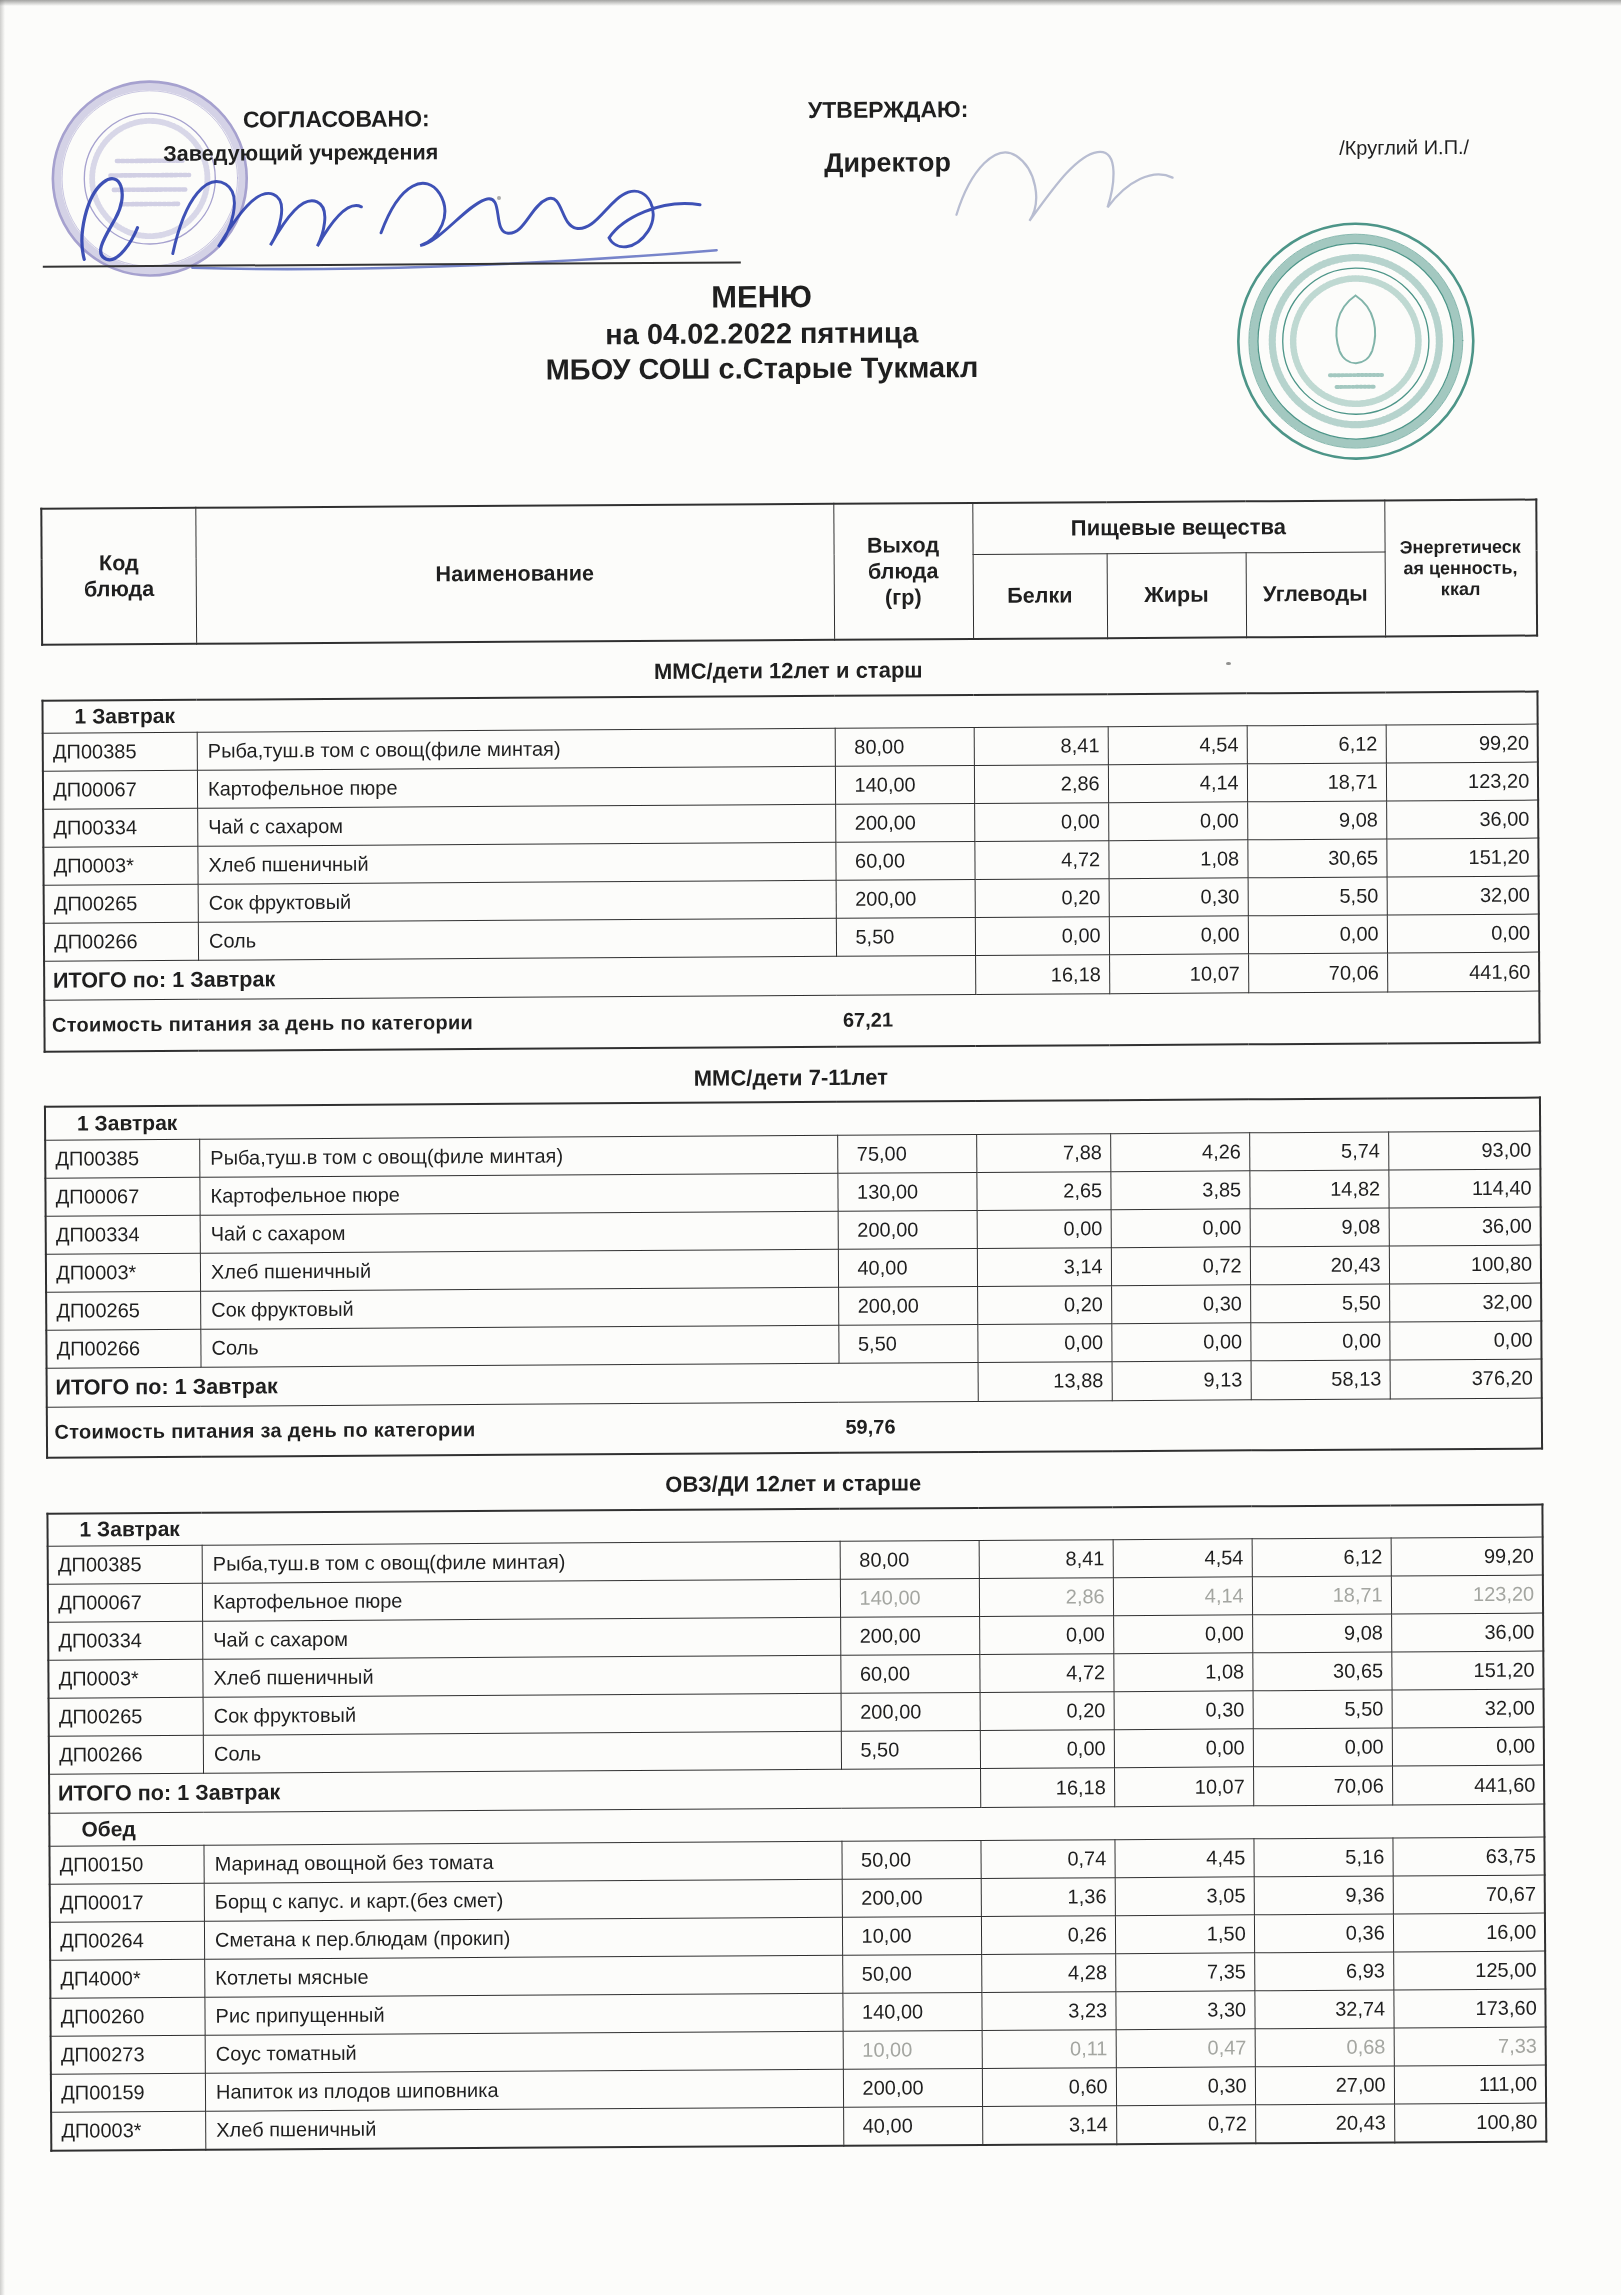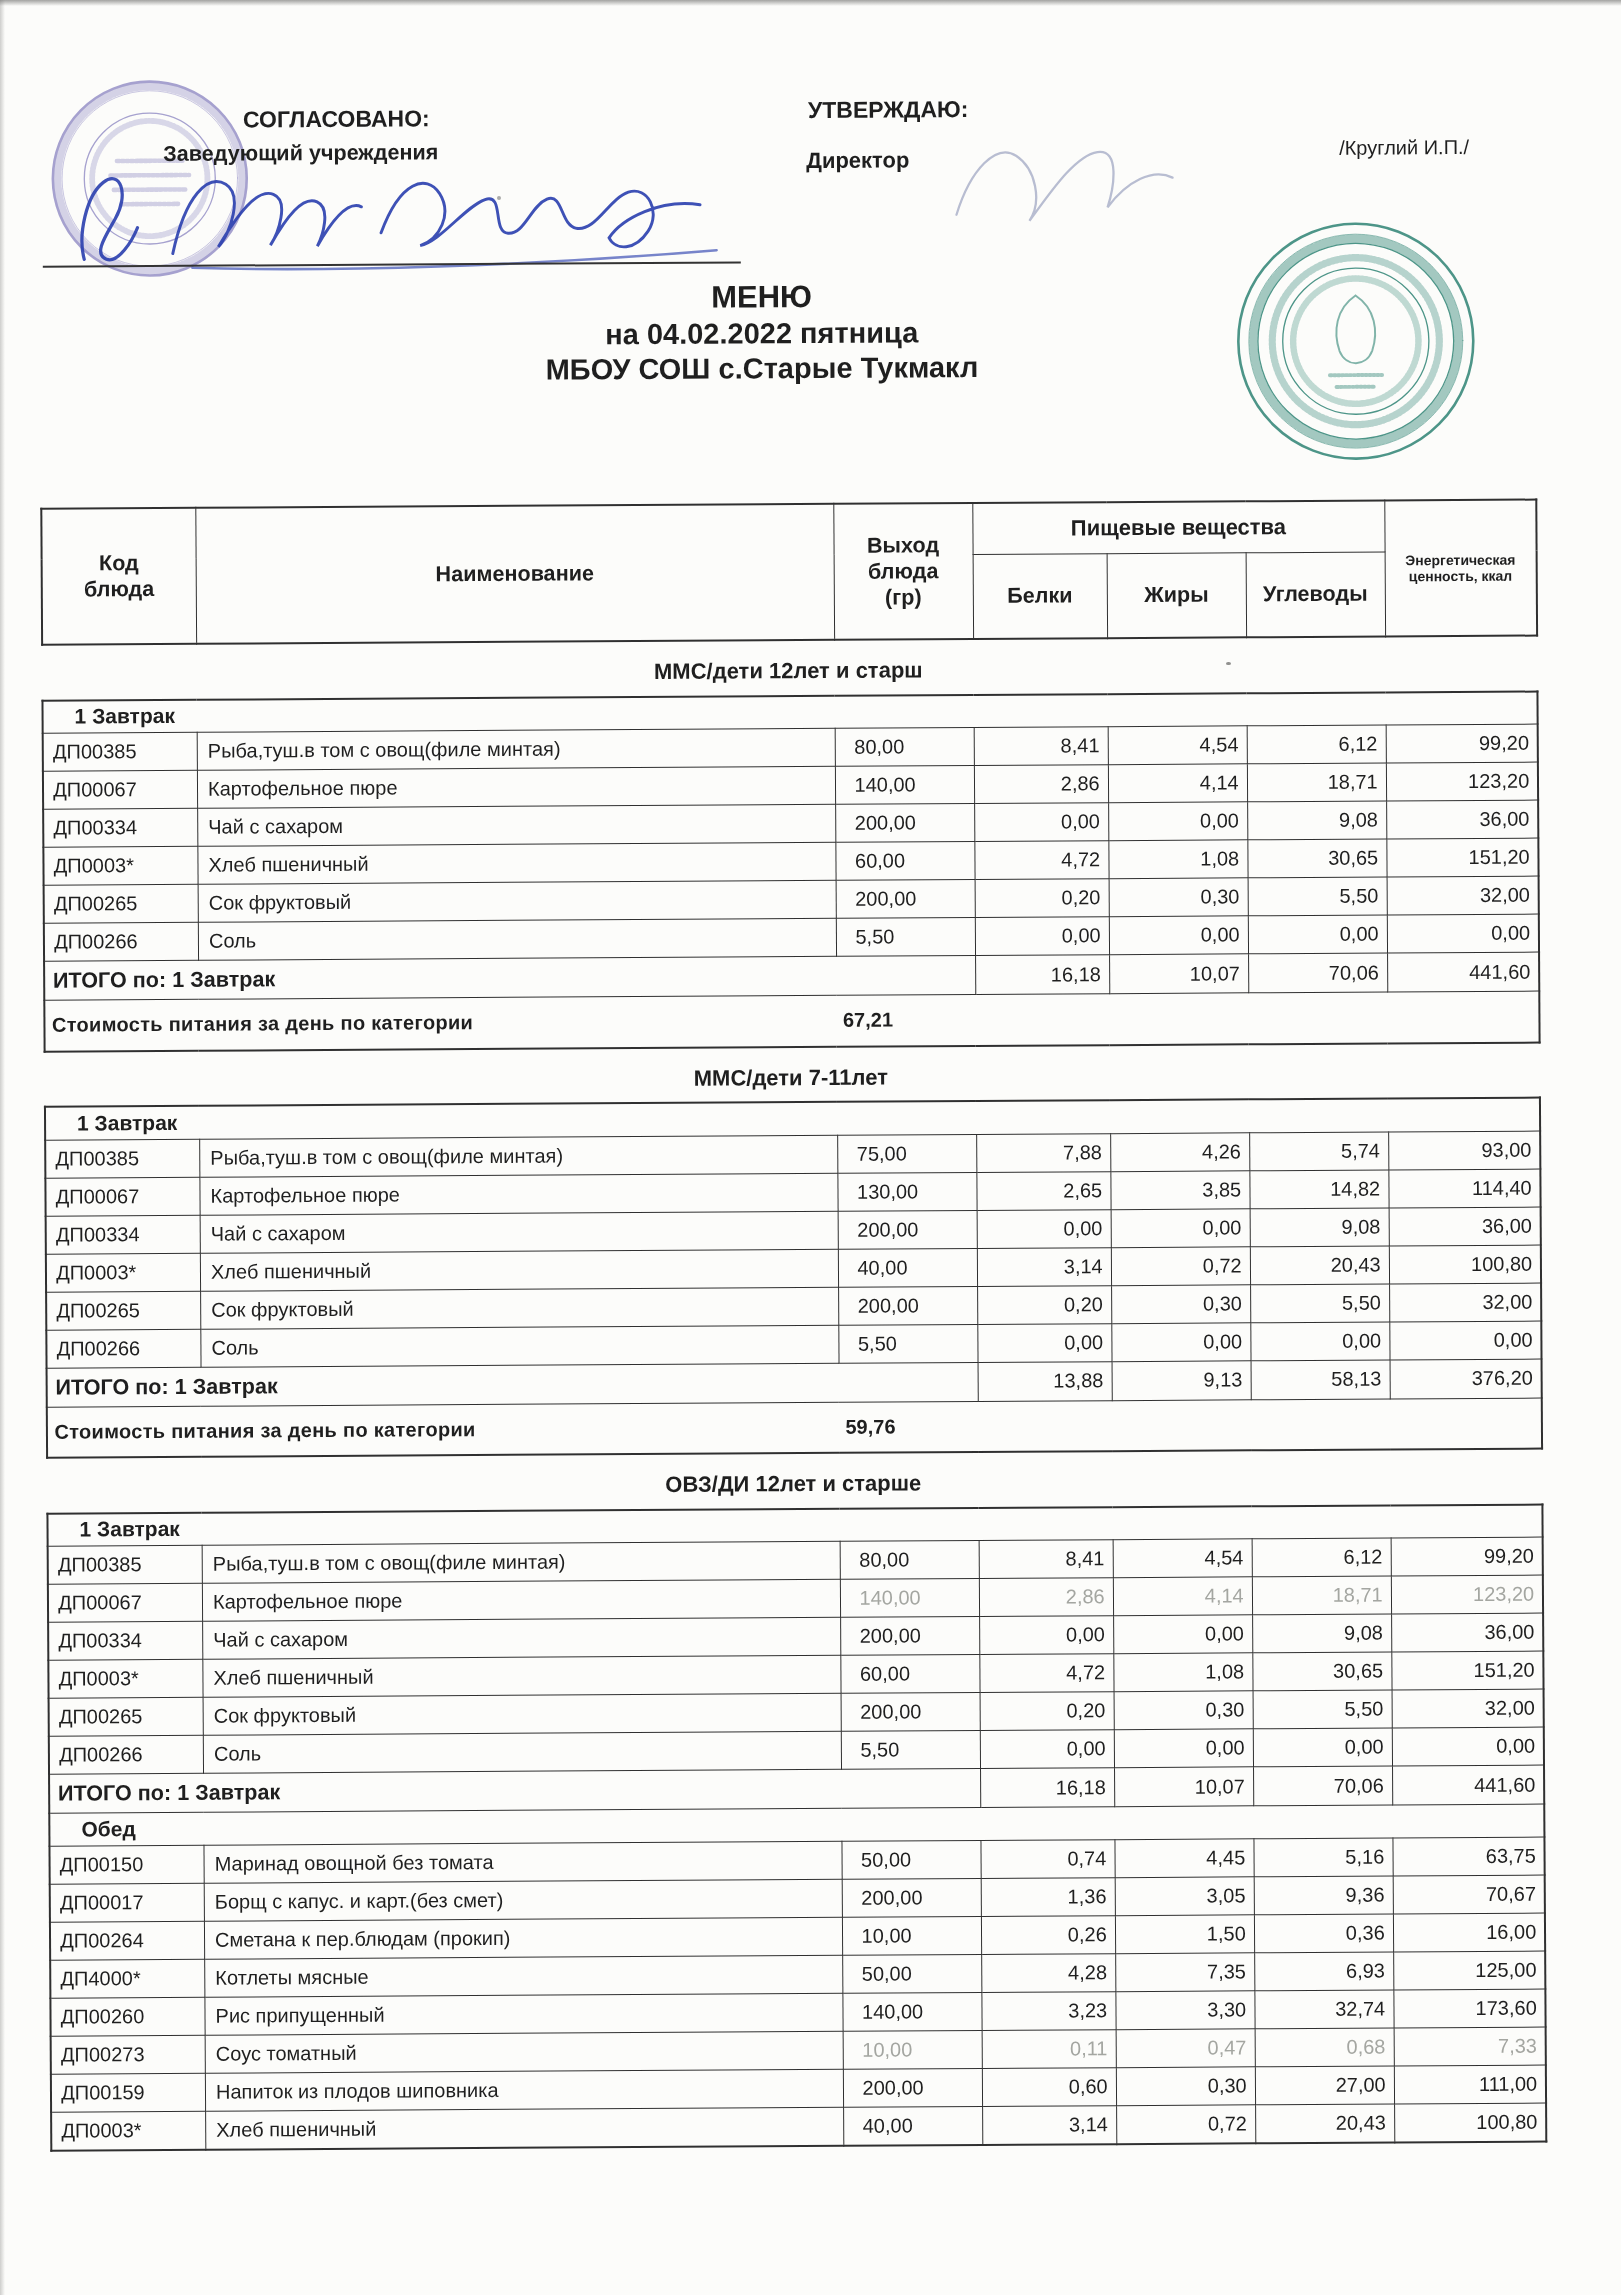--- a/index.html
+++ b/index.html
@@ -21,21 +21,21 @@
   #speck2 { left:497px; top:196px; width:3.9px; height:3.9px; opacity:.45; }
 
   .sheet { position:absolute; inset:0; transform: rotate(-0.35deg); transform-origin: 810px 784px; }
 
   
   .doc-header { position: relative; height: 503px; }
   .lab { position:absolute; font-weight:bold; white-space:nowrap; }
   #lab-agreed       { left:247px;  top:103px; font-size:23px; }
   #lab-agreed-role  { left:167px;  top:137px; font-size:21.6px; }
   #lab-approve      { left:812px; top:97px; font-size:23px; }
-  #lab-approve-role { left:810px; top:148px; font-size:22px; }
+  #lab-approve-role { left:828px; top:148px; font-size:27px; }
   #lab-approve-name { left:1343px; top:140px; font-size:20px; font-weight:normal; }
   .sig-underline { position:absolute; left:46px; top:261px; width:698px; height:2px; background:#333; }
   .title-block { position:absolute; top:278px; left:0; width:1529px; text-align:center;
     font-weight:bold; line-height:1.22; }
   .title-l1 { font-size:31px; }
   .title-l2, .title-l3 { font-size:29px; }
   .svg-abs { position:absolute; }
   #stamp-left  { left:52px;  top:73px; width:203px; height:203px; }
   #stamp-right { left:1221px; top:214px; width:275px; height:261px; }
   #sig-main    { left:77px; top:152px; width:667px; height:127px; }
@@ -44,21 +44,21 @@
   
   .doc-body { padding-left: 42px; }
   .menu-table { border-collapse: collapse; table-layout: fixed; width: 1494px; border: 2px solid #303030; }
   col.c1{width:154px} col.c2{width:638px} col.c3{width:139px}
   col.c4{width:134px} col.c5{width:139px} col.c6{width:139px} col.c7{width:152px}
   .menu-table th, .menu-table td { border: 1.3px solid #303030; vertical-align: middle; }
   .menu-table th { font-size:21.6px; font-weight:bold; text-align:center; padding:3.9px 5.2px; }
   .hdr-row1 .c-nutr { height: 51px; font-size:22px; }
   .hdr-row2 th { height: 85px; margin-top: 40px; }
   th .narrow { display:inline-block; max-width:88px; }
-  th.c-energy { word-break: break-word; font-size:14px; padding:2.6px 10.5px;margin-left:20px; }
+  th.c-energy { word-break: break-word; font-size:18px; padding:2.6px 10.5px;margin-left:20px; }
 
   .menu-table td { font-size:20px; height:38px; padding:1.3px 6.5px; }
   td.c-code { padding-left:9.2px;margin-left:45px; }
   td.c-name { padding-left:10.5px; }
   td.c-out  { padding-left:19px; }
   td.c-num  { text-align:right; padding-right:7.8px; }
   .group-row td { font-weight:bold; font-size:21px; height:33px; padding-left:31px; }
   .total-row td { height:39px; }
   .total-row .t-label { font-weight:bold; font-size:21.6px; padding-left:7.8px; }
   .cost-row td { height:51px; }

